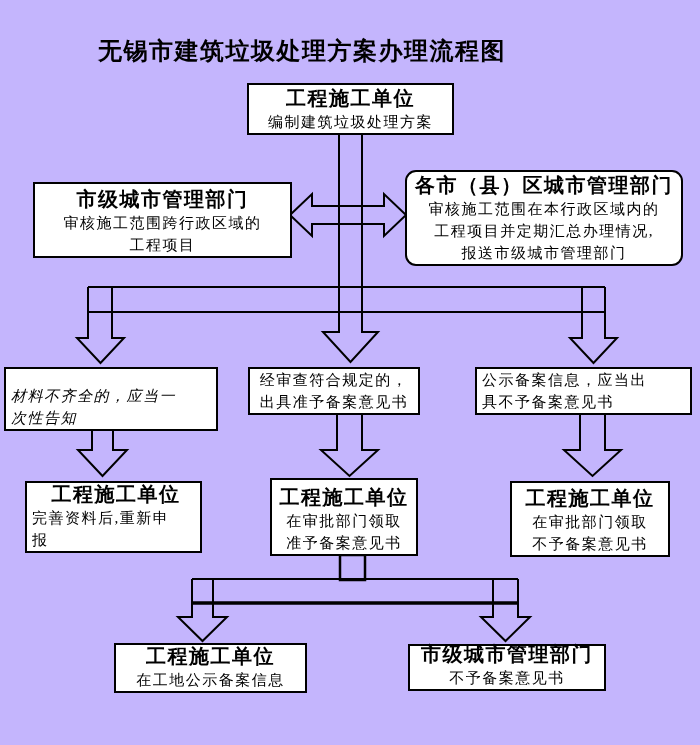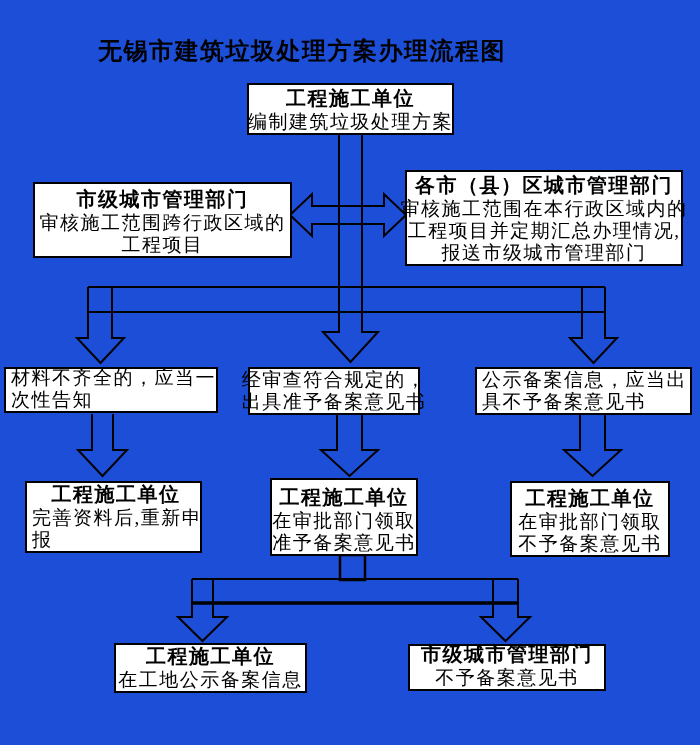--- a/index.html
+++ b/index.html
@@ -1,35 +1,35 @@
 <!DOCTYPE html>
 <html><head>
 <meta charset="utf-8">
 <style>
   html,body{margin:0;padding:0;background:#ffffff;}
-  .canvas{position:relative;width:700px;height:745px;background:#1d4ed8;overflow:hidden;
+  .canvas{position:relative;width:700px;height:745px;background:#c4b5fd;overflow:hidden;
           font-family:"Liberation Serif",serif;color:#000;}
   .page-title{position:absolute;left:0;top:38px;width:604px;text-align:center;
           font-family:"Liberation Serif",serif;font-weight:bold;font-size:24px;
           letter-spacing:1.5px;line-height:26px;}
   svg.connectors{position:absolute;left:0;top:0;width:700px;height:745px;}
   .node{position:absolute;border:2px solid #000;background:#ffffff;box-sizing:border-box;
         display:flex;flex-direction:column;justify-content:flex-end;align-items:center;
         text-align:center;}
   .node .node-title{font-family:"Liberation Sans",sans-serif;font-weight:bold;
         font-size:20px;line-height:25px;letter-spacing:1.5px;white-space:nowrap;}
-  .node .node-line{font-family:"Liberation Serif",serif;font-size:19px;line-height:22px;
+  .node .node-line{font-family:"Liberation Serif",serif;font-size:15px;line-height:22px;
         letter-spacing:1.5px;white-space:nowrap;}
   .node.align-left{align-items:flex-start;text-align:left;padding-left:5px;}
   .node.align-left .node-title{align-self:center;}
   
   #n-start{left:247px;top:83px;width:207px;height:52px;}
   #n-city{left:33px;top:182px;width:259px;height:76px;}
-  #n-district{left:405px;top:170px;width:278px;height:96px;}
-  #n-incomplete{left:4px;top:367px;width:214px;height:46px;}
+  #n-district{left:405px;top:170px;width:278px;height:96px;border-radius:11px;}
+  #n-incomplete{left:4px;top:367px;width:214px;height:64px;font-style:italic;}
   #n-approved{left:248px;top:367px;width:172px;height:48px;}
   #n-rejected{left:475px;top:367px;width:217px;height:48px;}
   #n-resubmit{left:25px;top:481px;width:177px;height:72px;}
   #n-collect-ok{left:270px;top:478px;width:148px;height:78px;}
   #n-collect-no{left:510px;top:481px;width:160px;height:76px;}
   #n-pub-site{left:114px;top:643px;width:193px;height:50px;}
   #n-pub-city{left:408px;top:644px;width:198px;height:47px;}
 </style>
 </head>
 <body>

